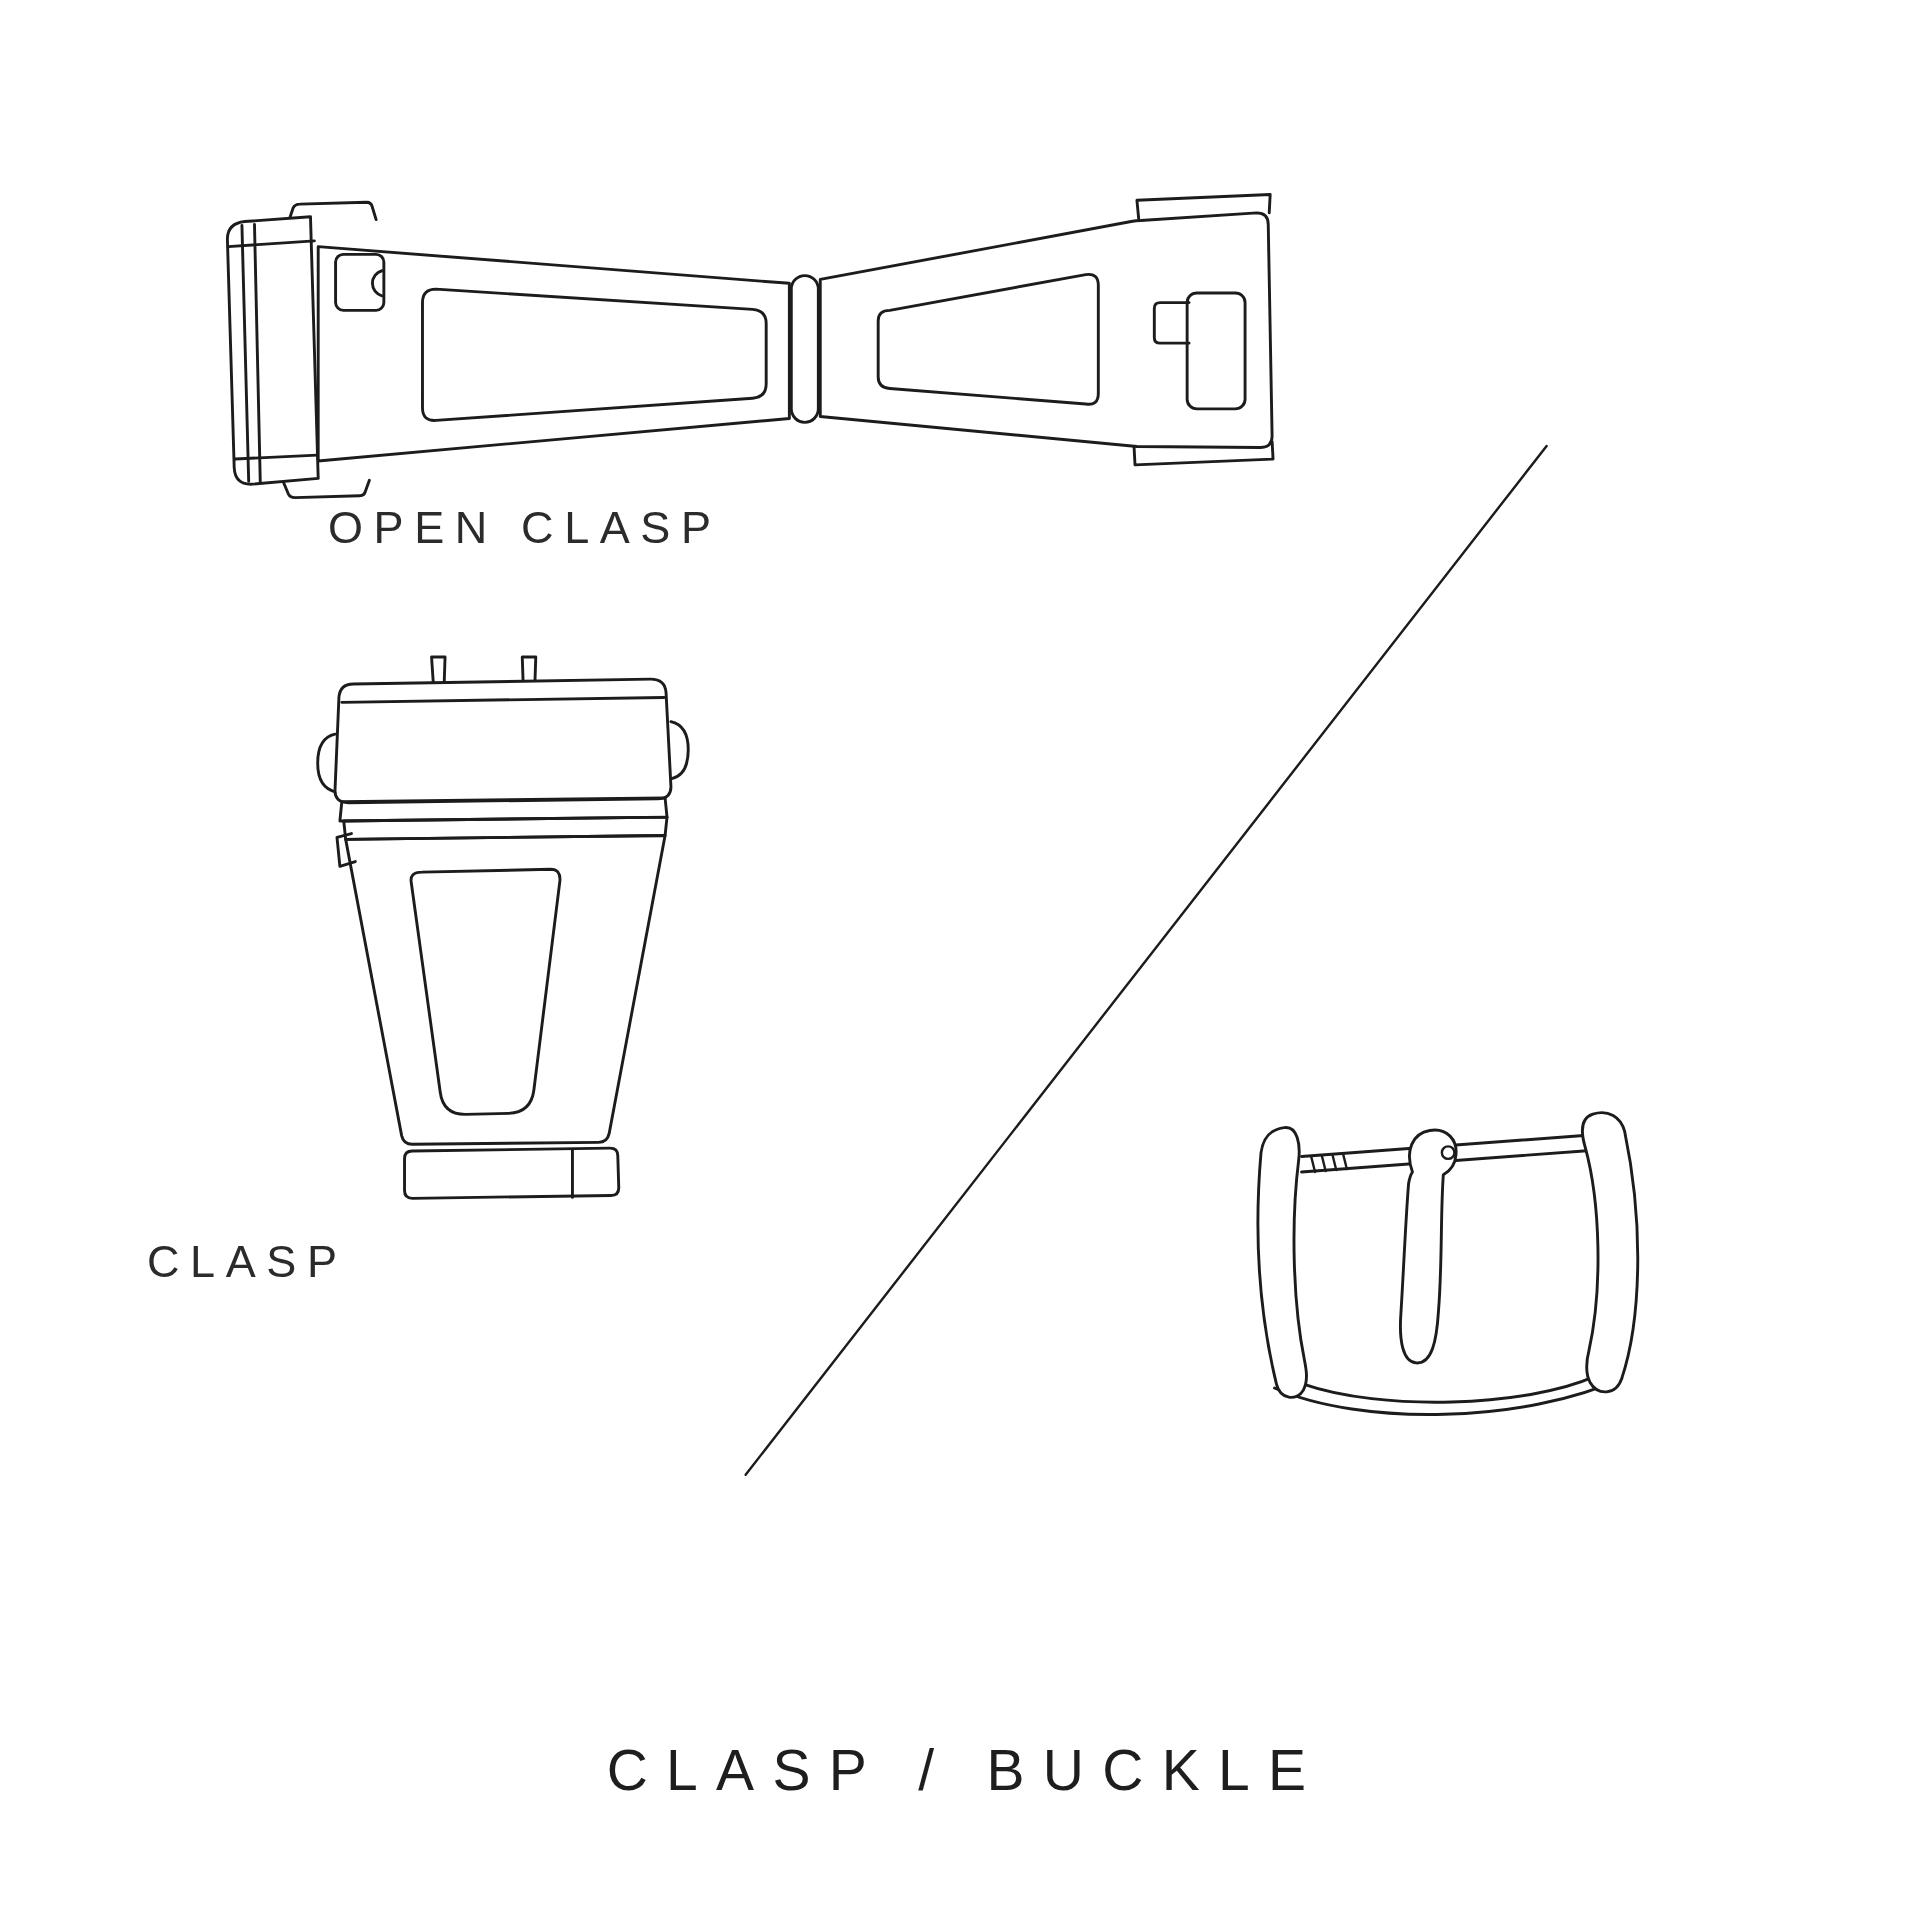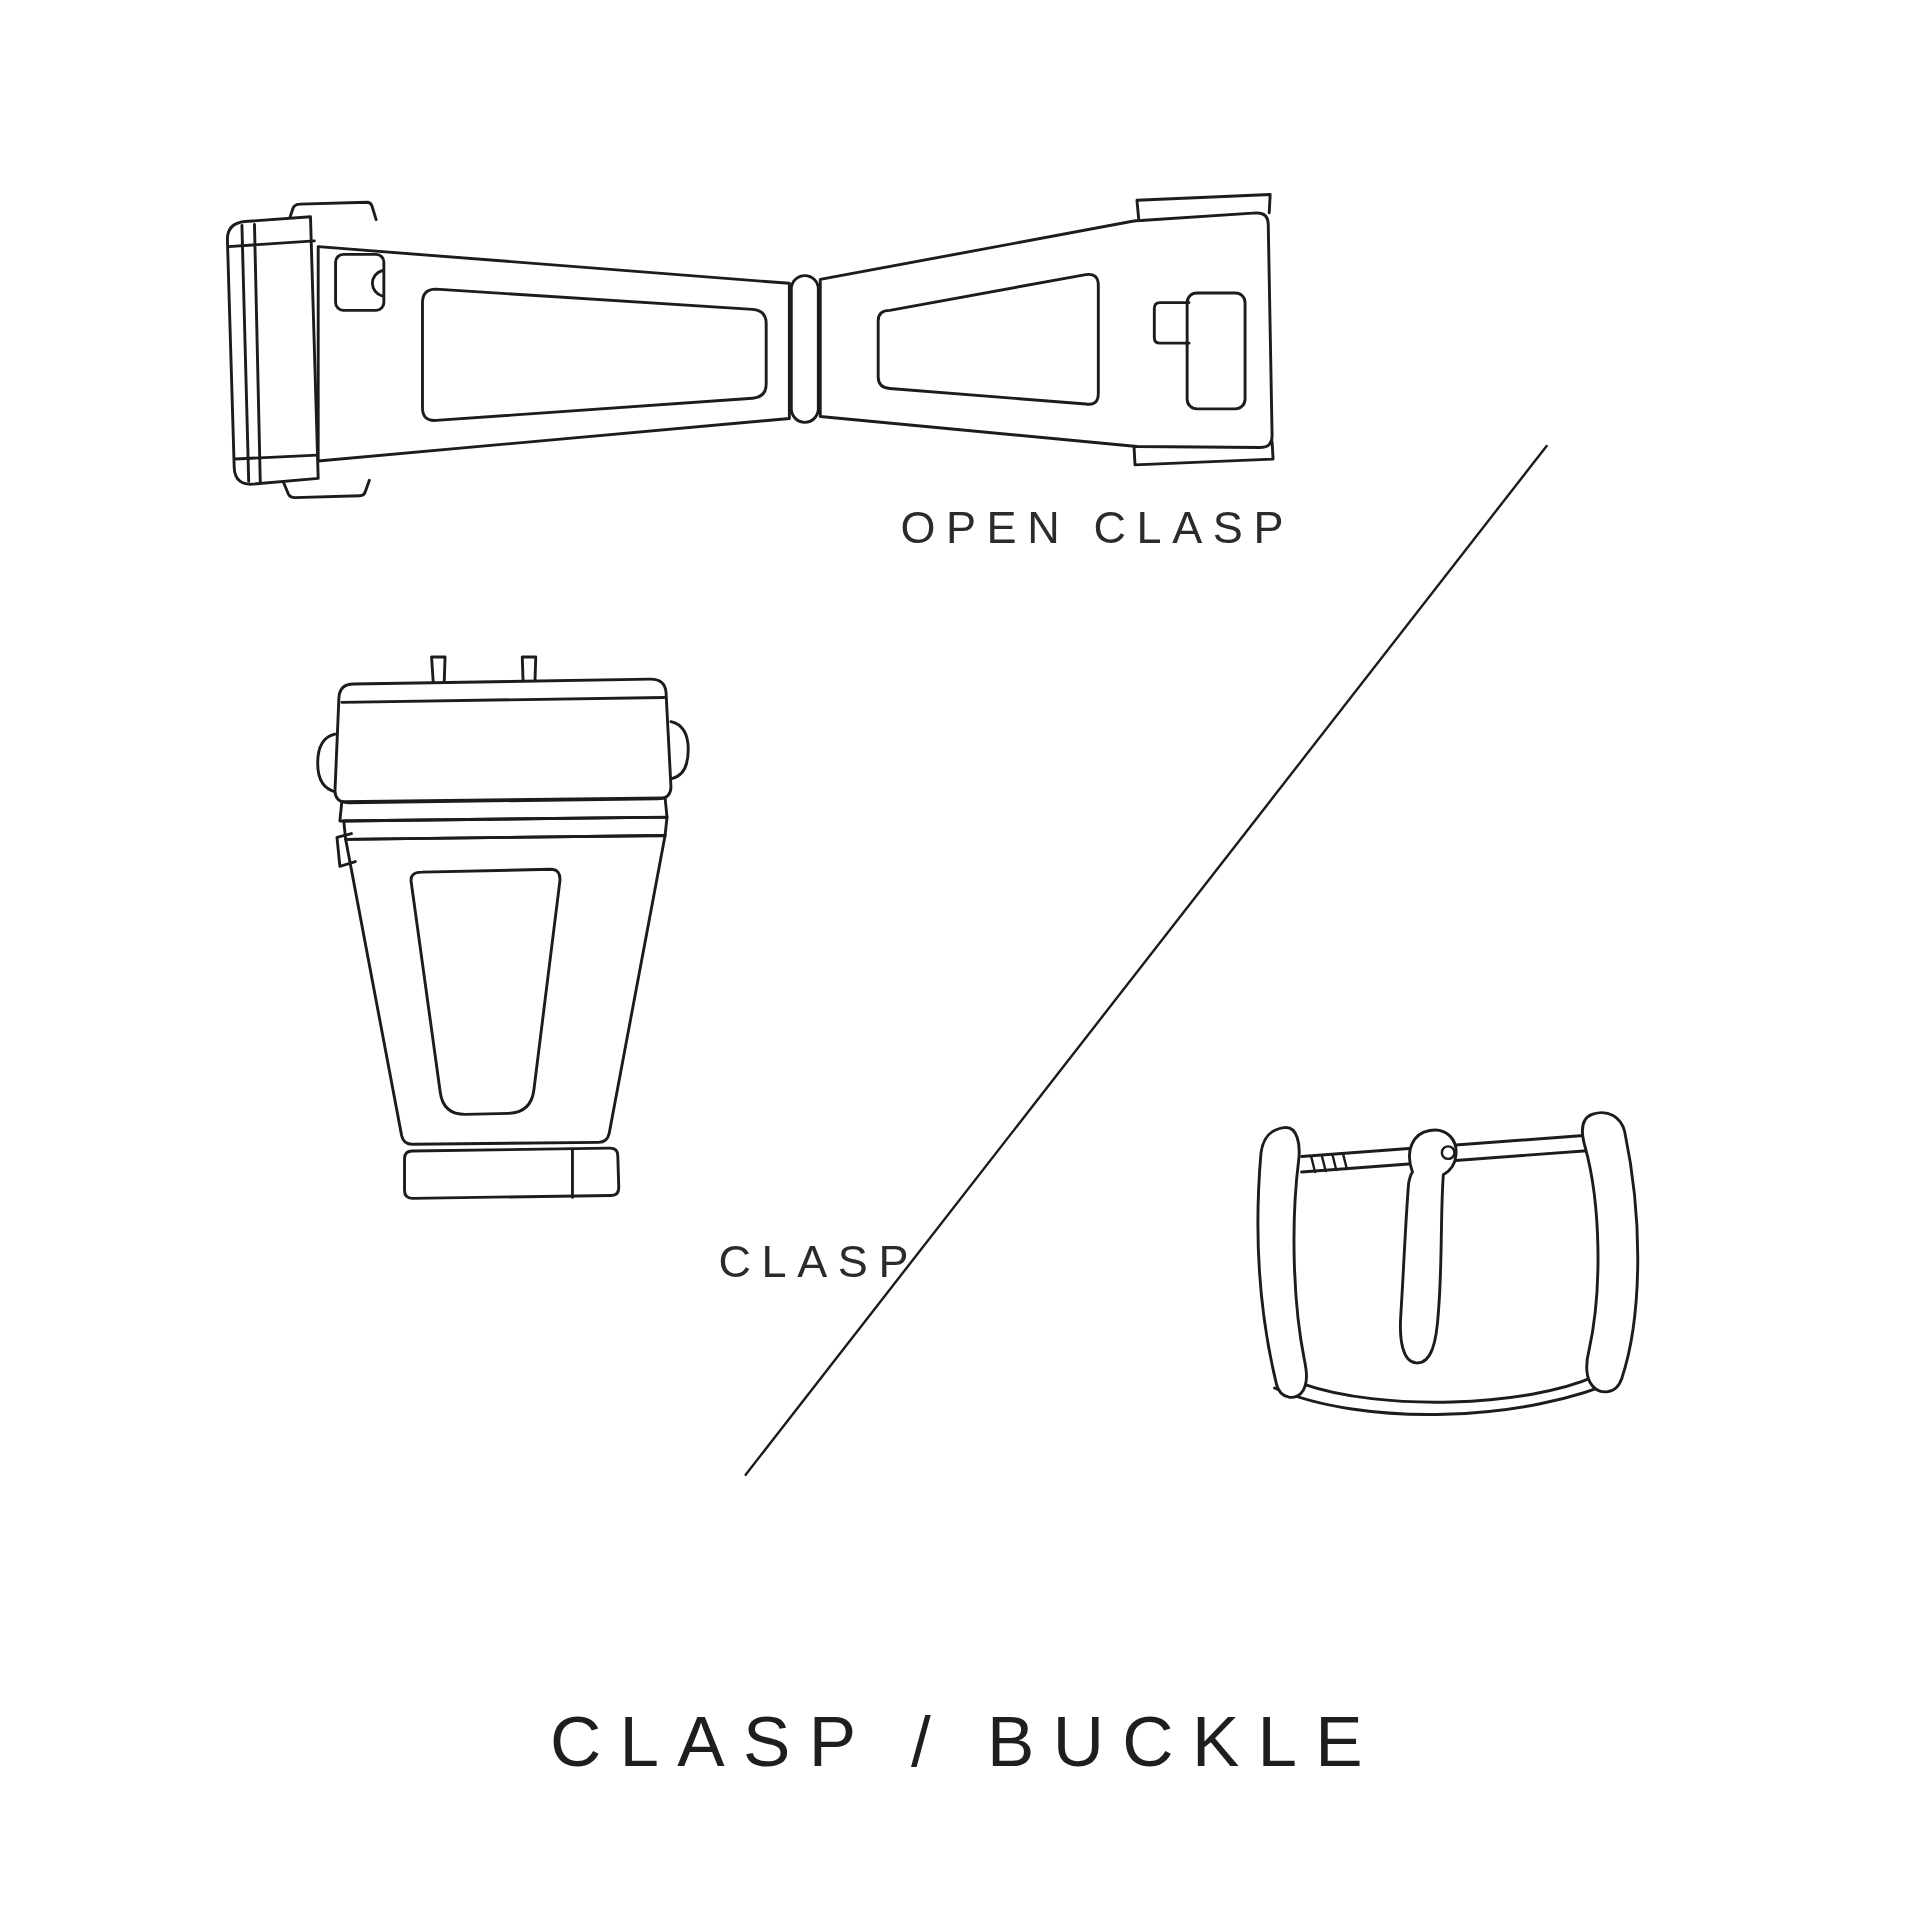--- a/index.html
+++ b/index.html
@@ -21,33 +21,34 @@
     fill: none;
     stroke: currentColor;
     stroke-width: 3;
     stroke-linecap: round;
     stroke-linejoin: round;
   }
   .line-art .fw { fill: var(--background, #ffffff); }
   .line-art .thin { stroke-width: 2.5; }
   .label {
     position: absolute;
-    text-align: right;
+    text-align: left;
     color: var(--text, #2b2b2b);
     font-size: 45px;
     letter-spacing: 10.6px;
     white-space: nowrap;
   }
   .page-title {
     position: absolute;
     text-align: center;
     color: var(--title, #1e1e1e);
-    font-size: 71px;
+    font-size: 57px;
     letter-spacing: 18.3px;
     white-space: nowrap;
+    margin-top: 36px;
   }
 </style>
 </head>
 <body>
 
 <div class="canvas">
 
   <svg class="fig line-art" style="left:212px; top:179px;" width="1091" height="338" viewBox="0 0 1130 350">
 
     <g>

